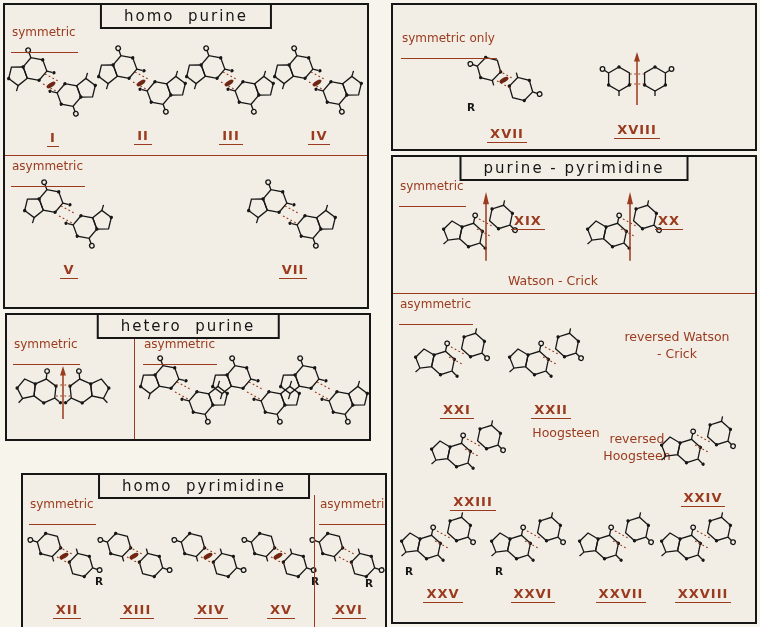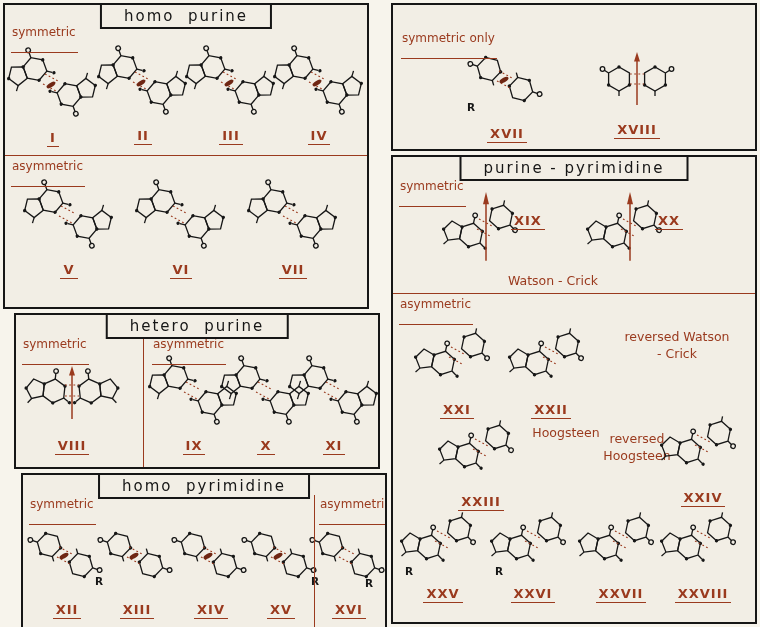--- a/index.html
+++ b/index.html
@@ -151,35 +151,29 @@
 
     <div class="sep-h" style="top:150px"></div>
     <div class="section-label" style="left:6px;top:154px">asymmetric</div>
 
     <div class="mol" style="left:16px;top:168px">
       <svg width="96" height="86" viewBox="0 0 96 86">
           <use href="#pp"></use>
         </svg>
       <span class="numeral">V</span>
     </div>
-    <div class="mol" style="left:128px;top:168px">
-      <svg width="96" height="86" viewBox="0 0 96 86">
-          <use href="#pp"></use>
-        </svg>
-      <span class="numeral">VI</span>
-    </div>
     <div class="mol" style="left:240px;top:168px">
       <svg width="96" height="86" viewBox="0 0 96 86">
           <use href="#pp"></use>
         </svg>
       <span class="numeral">VII</span>
     </div>
   </div>
 
-  <div class="panel" style="left:14px;top:313px;width:366px;height:156px">
+  <div class="panel" style="left:5px;top:313px;width:366px;height:128px">
     <div class="title-box">hetero  purine</div>
     <div class="section-label" style="left:6px;top:22px">symmetric</div>
     <div class="section-label" style="left:136px;top:22px">asymmetric</div>
     <div class="sep-v" style="left:127px"></div>
 
     <div class="mol" style="left:8px;top:34px">
       <svg width="96" height="86" viewBox="0 0 96 86">
           <use href="#pp-mirror"></use>
         </svg>
       <span class="numeral">VIII</span>
@@ -291,21 +285,21 @@
       <span class="numeral">XXI</span>
     </div>
     <div class="mol" style="left:110px;top:156px">
       <svg width="96" height="86" viewBox="0 0 96 86">
           <use href="#py"></use>
         </svg>
       <span class="numeral">XXII</span>
     </div>
     <div class="caption" style="left:228px;top:172px;width:112px">reversed Watson - Crick</div>
 
-    <div class="mol" style="left:40px;top:248px">
+    <div class="mol" style="left:32px;top:248px">
       <svg width="96" height="86" viewBox="0 0 96 86">
           <use href="#py"></use>
         </svg>
       <span class="numeral">XXIII</span>
     </div>
     <div class="caption" style="left:128px;top:268px;width:90px">Hoogsteen</div>
     <div class="caption" style="left:196px;top:274px;width:96px">reversed Hoogsteen</div>
     <div class="mol" style="left:262px;top:244px">
       <svg width="96" height="86" viewBox="0 0 96 86">
           <use href="#py"></use>

